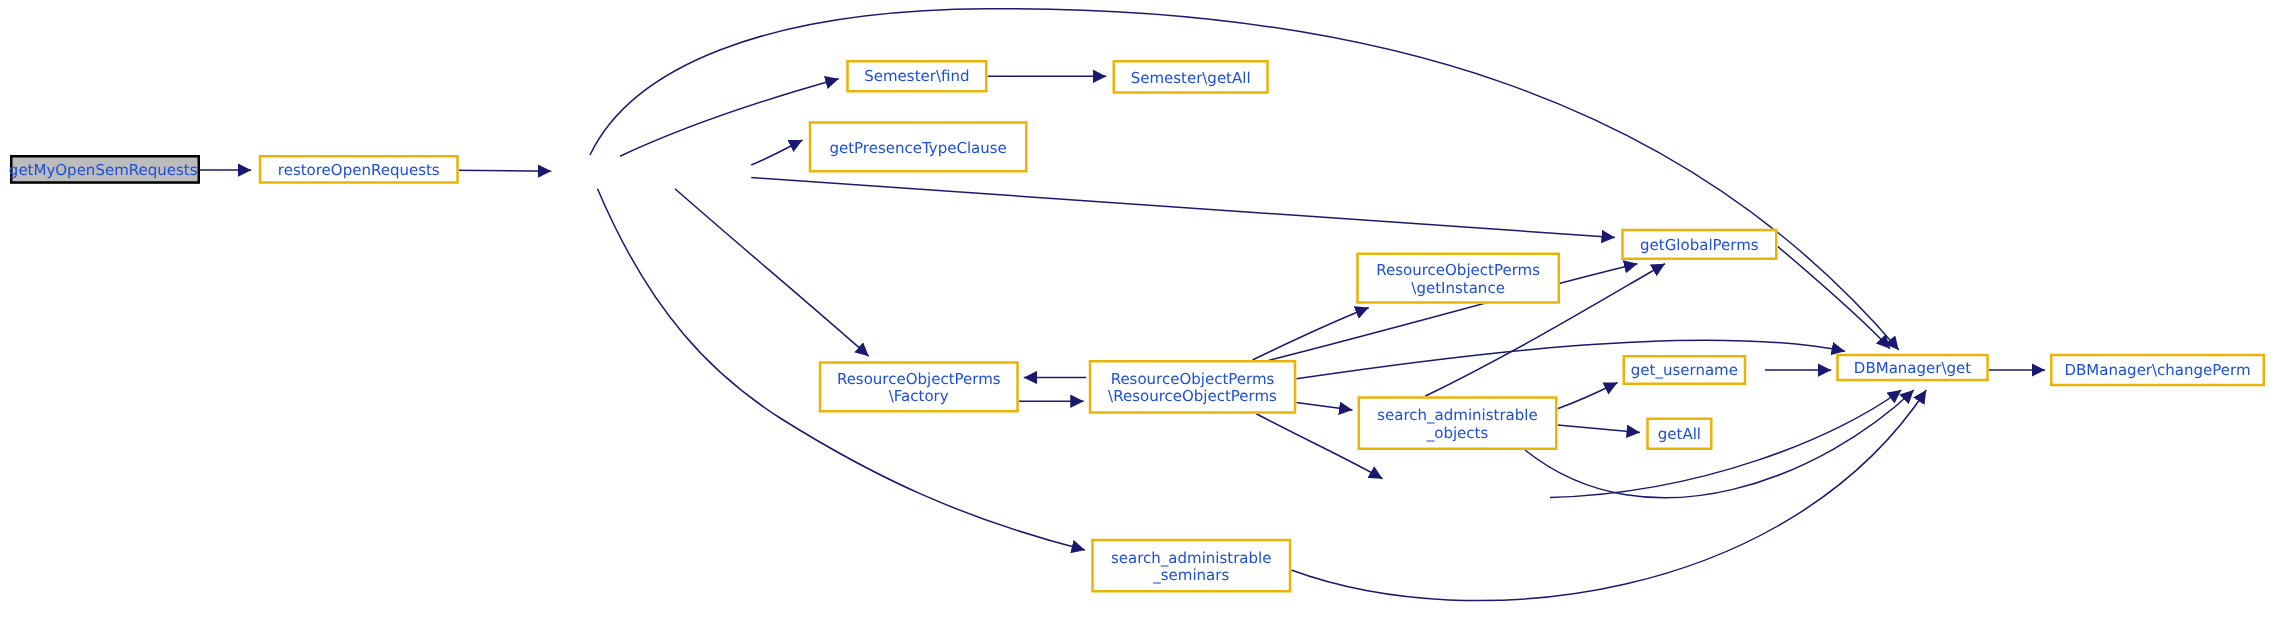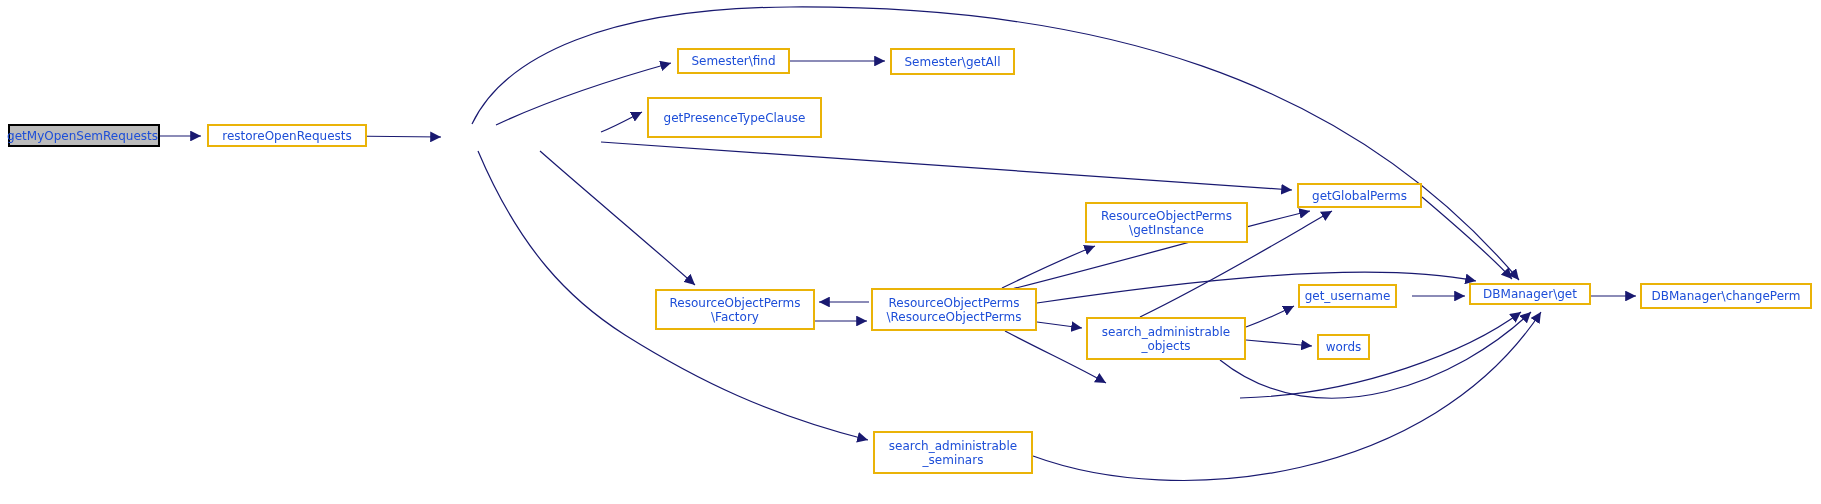--- a/index.html
+++ b/index.html
@@ -96,21 +96,21 @@
     <span>\Factory</span>
   </div>
   <div class="node" style="left:871px;top:288px;width:166px;height:43px">
     <span>ResourceObjectPerms</span>
     <span>\ResourceObjectPerms</span>
   </div>
   <div class="node" style="left:1298px;top:284px;width:99px;height:24px">
     <span>get_username</span>
   </div>
   <div class="node" style="left:1317px;top:334px;width:53px;height:26px">
-    <span>words</span>
+    <span>getAll</span>
   </div>
   <div class="node" style="left:1086px;top:317px;width:160px;height:43px">
     <span>search_administrable</span>
     <span>_objects</span>
   </div>
   <div class="node" style="left:873px;top:431px;width:160px;height:43px">
     <span>search_administrable</span>
     <span>_seminars</span>
   </div>
   <div class="node" style="left:1469px;top:283px;width:122px;height:22px">

